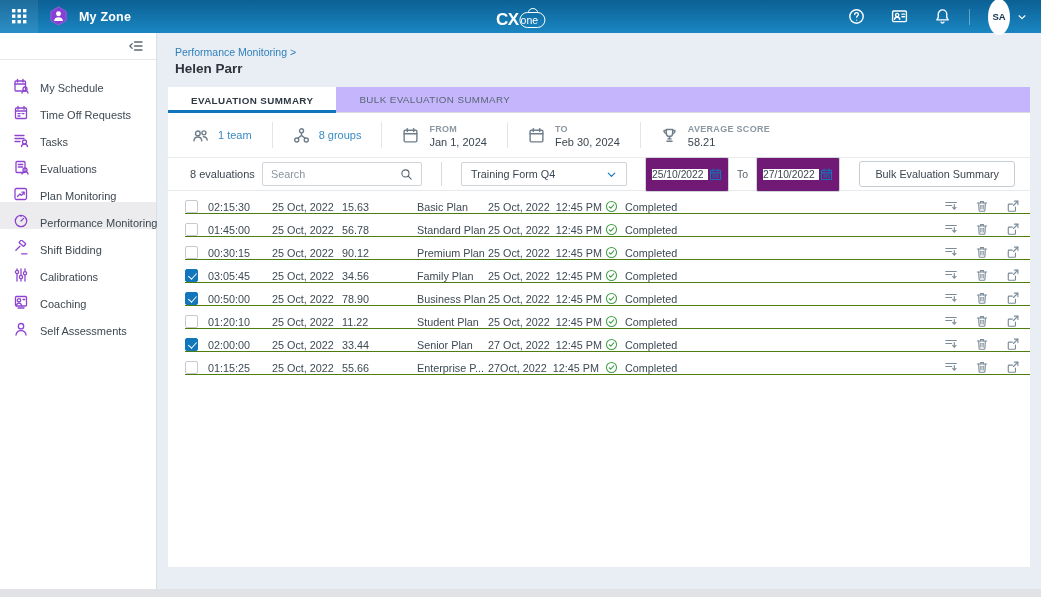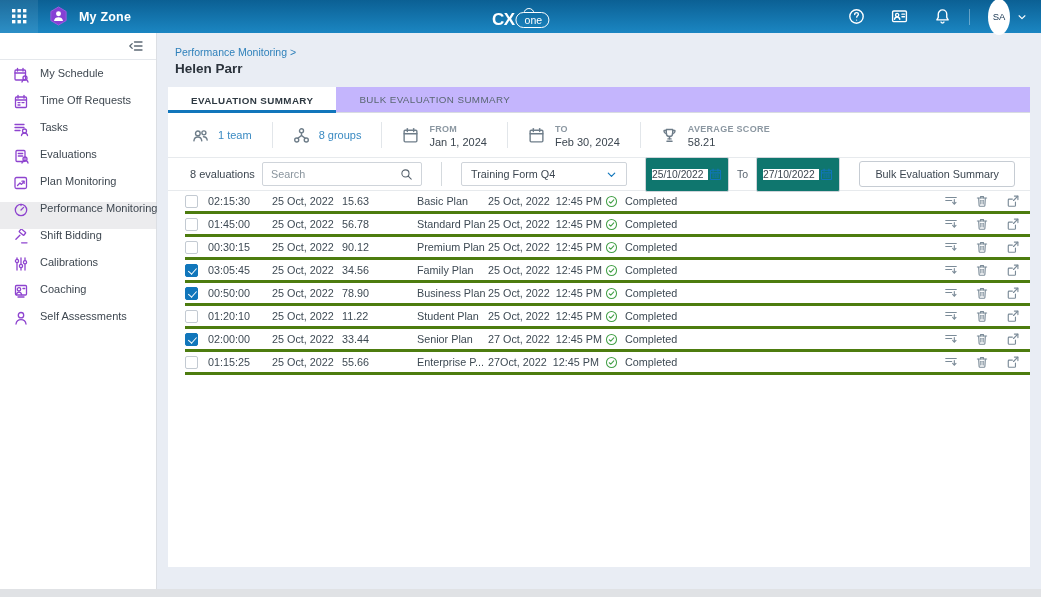--- a/index.html
+++ b/index.html
@@ -23,40 +23,40 @@
   }
   .waffle-btn{width:38px;height:33px;display:flex;align-items:center;justify-content:center;
     background:rgba(255,255,255,0.08);cursor:pointer}
   .waffle-btn .icon{width:15px;height:15px;color:#fff}
   .app-badge{display:flex;align-items:center;gap:10px;margin-left:10px}
   .app-badge .icon{width:21px;height:21px}
   .app-name{font-size:12.5px;font-weight:700;letter-spacing:.2px}
   .logo{position:absolute;left:50%;top:0;transform:translateX(-50%);height:40px;
     display:flex;align-items:center;gap:1px}
   .logo-cx{font-size:17px;font-weight:700;letter-spacing:-.5px}
-  .logo-one-wrap{border:1.5px solid #fff;border-radius:9px;padding:0 6px 1px 8px;position:relative;line-height:12px}
+  .logo-one-wrap{border:1.5px solid #fff;border-radius:9px;padding:0 6px 1px 0;position:relative;line-height:12px}
   .logo-one-wrap::before{content:"";position:absolute;top:-5px;left:7px;width:9px;height:9px;
     border:1.5px solid #fff;border-radius:50%;clip-path:inset(0 0 55% 0)}
   .logo-one{font-size:10.5px;font-weight:400}
   .topbar-right{margin-left:auto;display:flex;align-items:center;gap:26px;padding-right:14px}
   .topbar-right .tb-icon{width:17px;height:17px;color:#fff;cursor:pointer}
   .tb-divider{width:1px;height:16px;background:rgba(255,255,255,.35);margin:0 -8px}
   .avatar-group{display:flex;align-items:center;gap:7px;cursor:pointer}
   .avatar{width:22px;height:36px;border-radius:50%;background:#fff;color:#153450;
-    font-size:9.5px;font-weight:400;display:flex;align-items:center;justify-content:center}
+    font-size:9.5px;font-weight:700;display:flex;align-items:center;justify-content:center}
   .avatar-chevron{width:10px;height:10px;color:#fff}
 
   
   .shell{flex:1 1 auto;display:flex;min-height:0}
   .sidebar{width:157px;flex:0 0 157px;background:#fff;border-right:1px solid #dcdfe4;display:flex;flex-direction:column}
   .collapse-row{height:27px;display:flex;align-items:center;justify-content:flex-end;
     padding-right:12px;border-bottom:1px solid #e5e8ec}
   .collapse-row .icon{width:16px;height:16px;color:#5d6a75;cursor:pointer}
   .menu{padding-top:7px}
-  .menu-item{height:27px;display:flex;align-items:flex-start;gap:11px;padding-left:13px;cursor:pointer}
+  .menu-item{height:27px;display:flex;align-items:flex-end;gap:11px;padding-left:13px;cursor:pointer}
   .menu-item.active{background:#ececee}
   .menu-item .icon{width:16px;height:16px;color:var(--purple)}
   .menu-label{font-size:11px;color:#3e4750;white-space:nowrap}
 
   .main{flex:1 1 auto;padding:0 11px 0 11px;min-width:0}
   .breadcrumb{margin:13px 0 0 7px;font-size:10.5px;color:#2e80ba;cursor:pointer;width:max-content}
   .page-title{margin:3px 0 0 7px;font-size:13.5px;font-weight:700;color:#2b333c}
 
   .panel{margin-top:11px;height:480px;background:#fff;display:flex;flex-direction:column}
   .tabstrip{height:26px;flex:0 0 26px;background:#c4b5fd;border-bottom:1px solid #d8dce1;display:flex}
@@ -83,34 +83,34 @@
   .search-box input{border:none;outline:none;flex:1;font-size:10.8px;color:#3c4650;min-width:0;
     font-family:"Liberation Sans","DejaVu Sans",sans-serif}
   .search-box input::placeholder{color:#8a959e}
   .search-box .icon{width:13px;height:13px;color:#55616c}
   .filt-divider{width:1px;height:24px;background:#d5dade;margin:0 19px}
   .select{width:166px;height:24px;border:1px solid #cfd4da;border-radius:2px;display:flex;align-items:center;
     padding:0 9px;cursor:pointer;background:#fff}
   .select-value{flex:1;font-size:10.8px;color:#3c4650;white-space:nowrap;overflow:hidden}
   .select .icon{width:11px;height:11px;color:var(--accent-blue)}
   .date-group{display:flex;align-items:center;margin-left:18px;gap:8px}
-  .date-box{width:84px;height:35px;border:1px solid #cfd4da;border-radius:2px;display:flex;align-items:center;padding:0 6px;background:#0f766e}
+  .date-box{width:84px;height:35px;border:1px solid #cfd4da;border-radius:2px;display:flex;align-items:center;padding:0 6px;background:#701a75}
   .date-box input{border:none;outline:none;width:56px;font-size:10.3px;color:#3c4650;
     font-family:"Liberation Sans","DejaVu Sans",sans-serif}
   .date-box .icon{width:13px;height:13px;color:var(--accent-blue);cursor:pointer;margin-left:auto}
   .to-label{font-size:10.5px;color:#5a6570}
   .bulk-btn{margin-left:auto;margin-right:15px;height:26px;padding:0 15px;border:1px solid #c6ccd3;border-radius:3px;
     background:#fff;font-size:10.8px;color:#3c4650;cursor:pointer;
     font-family:"Liberation Sans","DejaVu Sans",sans-serif}
 
   
   .table{flex:1 1 auto;display:flex;flex-direction:column;padding:0 0 0 17px;min-height:0}
   .thead{height:25px;flex:0 0 25px;display:flex;align-items:center;border-bottom:1px solid #c8ced4;margin-right:0}
   .th{font-size:9.8px;font-weight:700;letter-spacing:.4px;color:#6e7c88;white-space:nowrap}
-  .trow{height:23px;flex:0 0 23px;display:flex;align-items:center;border-bottom:3px solid #4d7c0f;cursor:pointer}
+  .trow{height:23px;flex:0 0 23px;display:flex;align-items:flex-end;border-bottom:1px solid #4d7c0f;cursor:pointer}
   .cell{font-size:10.8px;color:#3e4a54;white-space:nowrap;overflow:hidden}
   .c-cb{width:23px;display:flex;align-items:center}
   .c-duration{width:64px}
   .c-date{width:70px}
   .c-score{width:75px}
   .c-plan{width:71px}
   .c-modified{width:117px;white-space:pre}
   .c-status{flex:1;display:flex;align-items:center;gap:7px}
   .c-status .icon{width:13px;height:13px;color:var(--status-green)}
   .c-actions{width:104px;display:flex;align-items:center;justify-content:flex-end;gap:17px;padding-right:10px}

